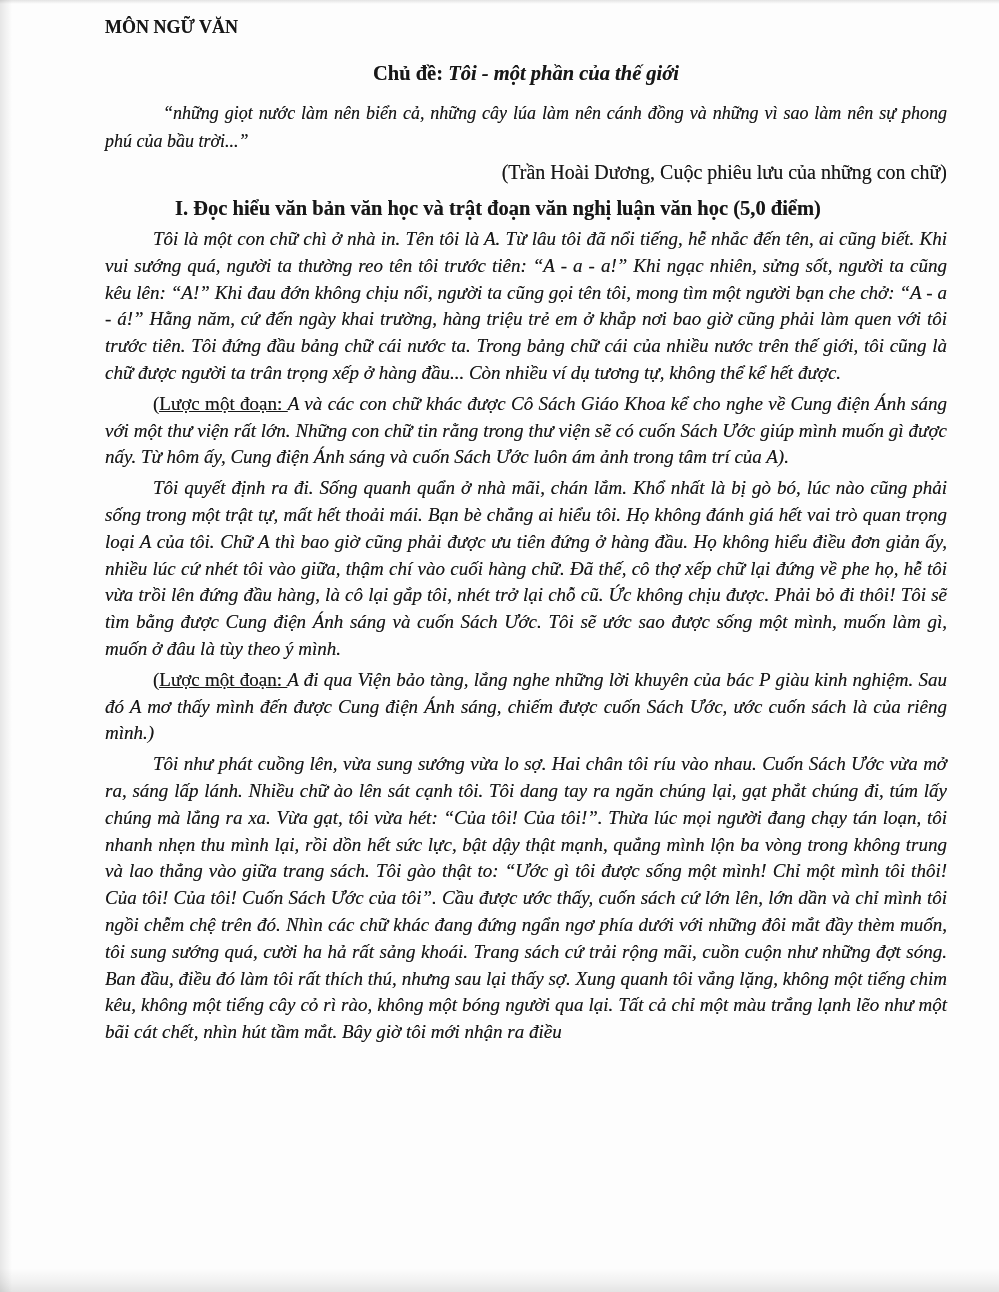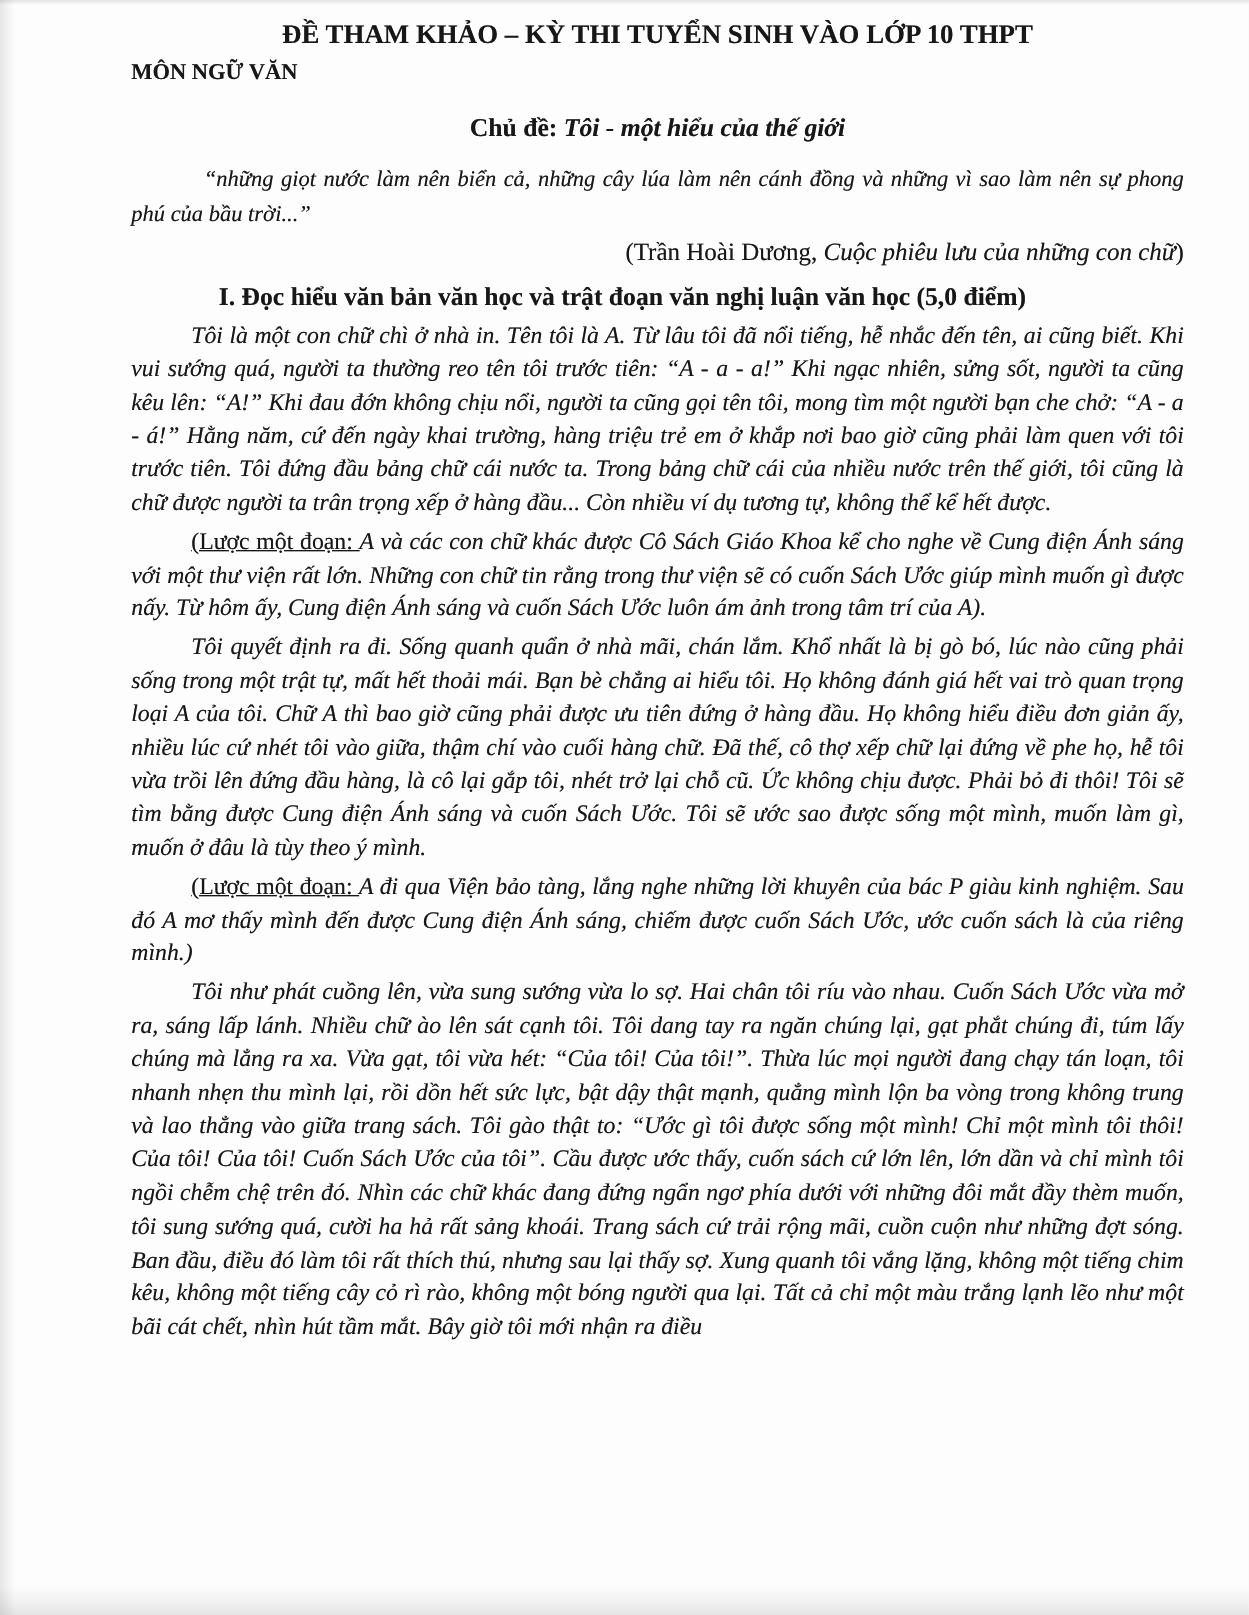--- a/index.html
+++ b/index.html
@@ -75,21 +75,21 @@
     line-height: 28px;
     text-align: justify;
     text-indent: 58px;
   }
   .attribution {
     text-align: right;
     font-size: 20px;
     line-height: 28px;
     margin-top: 3px;
   }
-  .attribution .work { font-style: italic; }
+  .attribution .work { }
   .section-heading {
     margin-top: 8px;
     font-weight: bold;
     font-size: 20.5px;
     line-height: 28px;
     text-indent: 70px;
   }
   .section-heading .points { }
   .para {
     margin: 4px 0 0 0;
@@ -100,27 +100,26 @@
     text-indent: 48px;
   }
   .roman { font-style: normal; text-decoration: underline; }
 </style>
 </head>
 <body>
 
 <div class="page">
   <div class="content">
 
-    <div class="exam-title">ĐỀ THAM KHẢO – KỲ THI TUYỂN SINH VÀO LỚP 10 THPT</div>
 
     <div class="exam-subject">MÔN NGỮ VĂN</div>
 
 
     <div class="topic-line">
-      <span class="topic-label">Chủ đề: </span><span class="topic-value">Tôi - một hiểu của thế giới</span>
+      <span class="topic-label">Chủ đề: </span><span class="topic-value">Tôi - một phần của thế giới</span>
     </div>
 
     <div class="epigraph">“những giọt nước làm nên biển cả, những cây lúa làm nên cánh đồng và những vì sao làm nên sự phong phú của bầu trời...”</div>
 
     <div class="attribution">
       <span>(Trần Hoài Dương, </span><span class="work">Cuộc phiêu lưu của những con chữ</span><span>)</span>
     </div>
 
     <div class="section-heading">
       <span>I. Đọc hiểu văn bản văn học và trật đoạn văn nghị luận văn học </span><span class="points">(5,0 điểm)</span>

